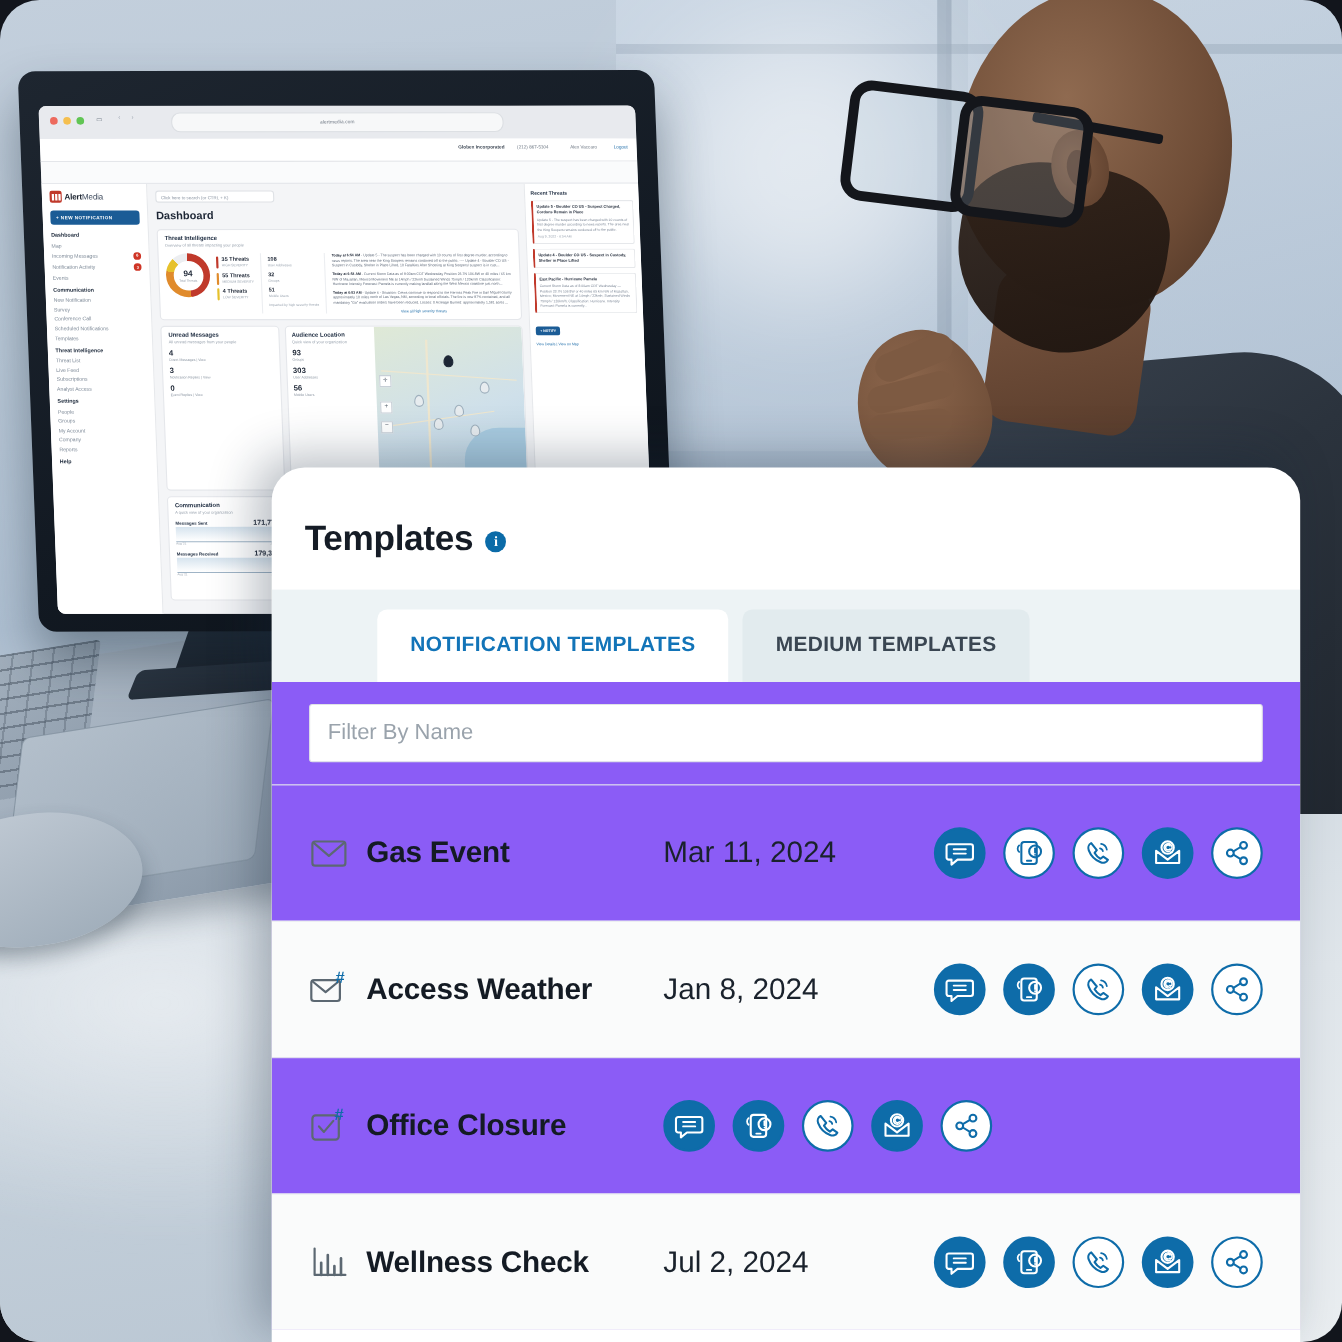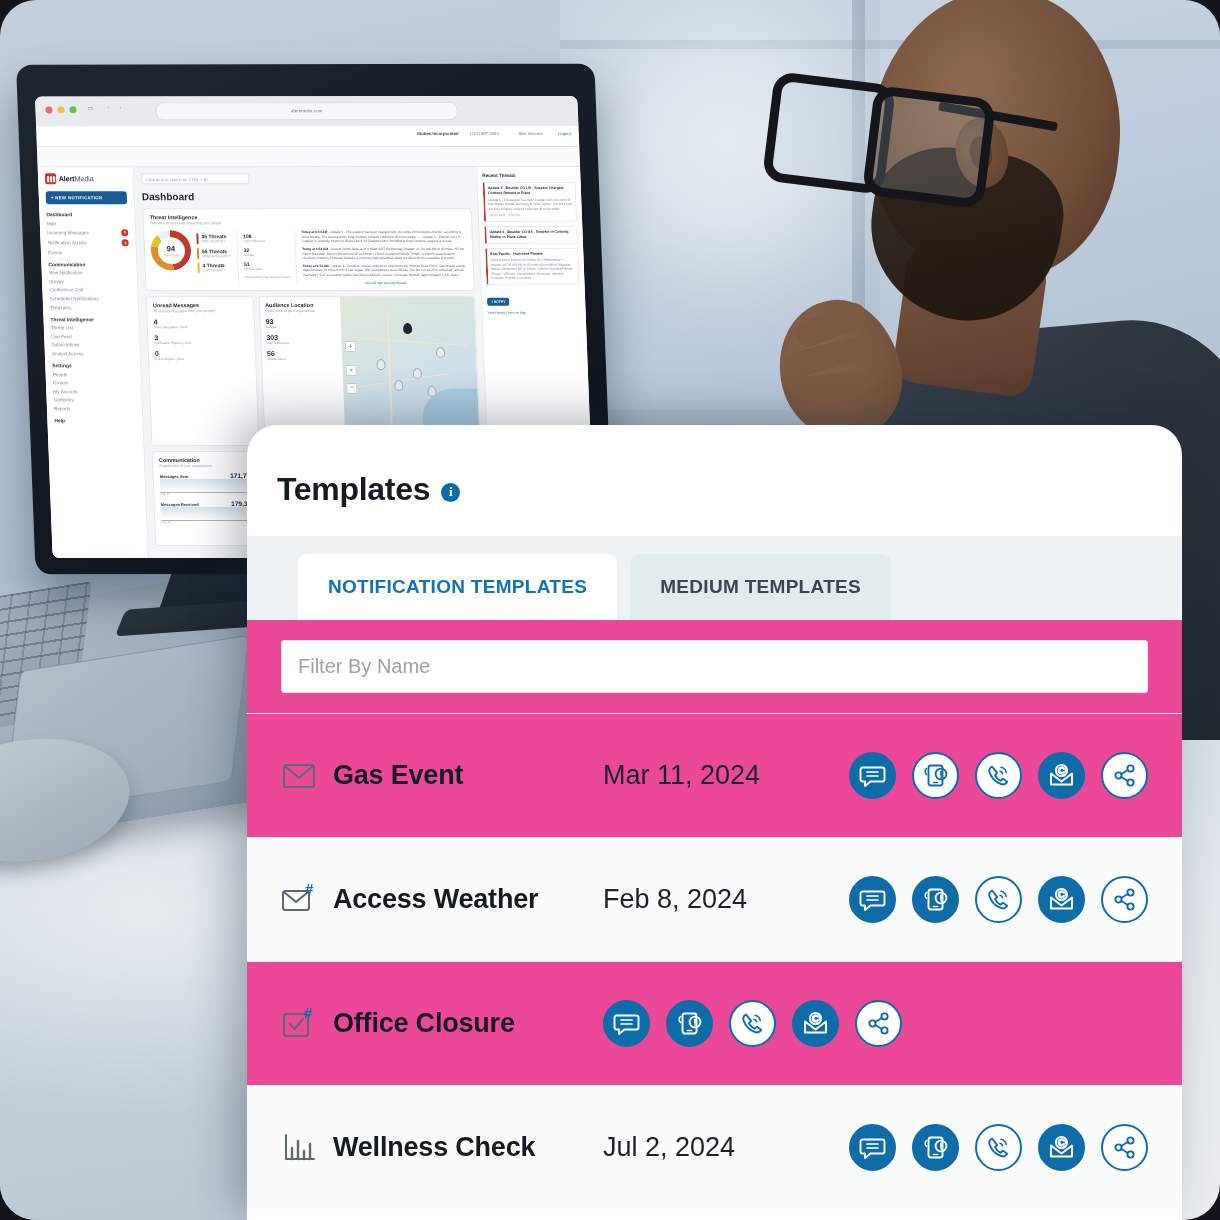--- a/index.html
+++ b/index.html
@@ -198,27 +198,27 @@
     overflow:hidden;
   }
   .tm-head{padding:46px 0 0 30px;}
   .tm-title{font-size:32px;font-weight:700;color:#151c26;letter-spacing:-.3px;display:flex;align-items:center;gap:11px;}
   .info-i{
     width:19px;height:19px;border-radius:50%;background:#0b6ba8;color:#fff;
     font-size:13px;font-weight:700;font-family:"Liberation Serif",serif;
     display:flex;align-items:center;justify-content:center;margin-top:5px;cursor:pointer;
   }
   .tm-panel{margin-top:28px;background:#edf3f5;padding:18px 0 0 0;min-height:655px;}
-  .tabs{display:flex;gap:13px;padding-left:51px;}
+  .tabs{display:flex;gap:13px;padding-left:51px;margin-left:45px;}
   .tab{
     padding:22px 30px;border-radius:9px 9px 0 0;font-size:19px;font-weight:700;letter-spacing:.3px;
     background:#e2ebee;color:#3a4652;cursor:pointer;white-space:nowrap;
   }
   .tab.active{background:#fff;color:#1274b8;}
-  .tabs-body{background:#ec4899;padding:0;}
+  .tabs-body{background:#8b5cf6;padding:0;}
   .filter-row{padding:20px 34px 0 34px;}
   .filter-input{
     width:100%;box-sizing:border-box;border:1px solid #e0e3e6;border-radius:3px;
     padding:14px 16px;font-size:20px;color:#8d969f;background:#fff;
     font-family:"Liberation Sans",sans-serif;
   }
   .filter-input::placeholder{color:#9aa3ac;}
   .rows{margin-top:20px;}
   .row{
     display:flex;align-items:center;height:124px;border-top:1px solid #e9ecee;padding:0 34px;box-sizing:border-box;
@@ -675,21 +675,21 @@
             </div>
             <div class="row">
               <div class="r-icon">
                 <svg width="38" height="38" viewBox="0 0 38 38">
                   <rect x="2" y="10" width="26" height="19" rx="2.5" stroke="#5c6872" fill="none" stroke-width="2"></rect>
                   <path d="M3.5,11.5 L15,21 L26.5,11.5" stroke="#5c6872" fill="none" stroke-width="2" stroke-linecap="round" stroke-linejoin="round"></path>
                   <text x="24" y="13" font-size="15" font-weight="700" fill="#0e6ca9" font-family="&quot;Liberation Sans&quot;,sans-serif">#</text>
                 </svg>
               </div>
               <div class="r-name">Access Weather</div>
-              <div class="r-date">Feb 8, 2024</div>
+              <div class="r-date">Jan 8, 2024</div>
               <div class="r-chan">
                 <div class="chip on">
                   <svg width="27" height="27" viewBox="0 0 27 27">
                     <path d="M3.5,5.5 h20 a2,2 0 0 1 2,2 v10 a2,2 0 0 1 -2,2 h-12 l-5.5,4.5 v-4.5 h-2.5 a2,2 0 0 1 -2,-2 v-10 a2,2 0 0 1 2,-2 z" stroke="#ffffff" fill="none" stroke-width="1.9" stroke-linecap="round" stroke-linejoin="round"></path>
                     <line x1="8" y1="10" x2="19" y2="10" stroke="#ffffff" stroke-width="1.7" stroke-linecap="round"></line>
                     <line x1="8" y1="14" x2="19" y2="14" stroke="#ffffff" stroke-width="1.7" stroke-linecap="round"></line>
                   </svg>
                 </div>
                 <div class="chip on">
                   <svg width="27" height="27" viewBox="0 0 27 27">

